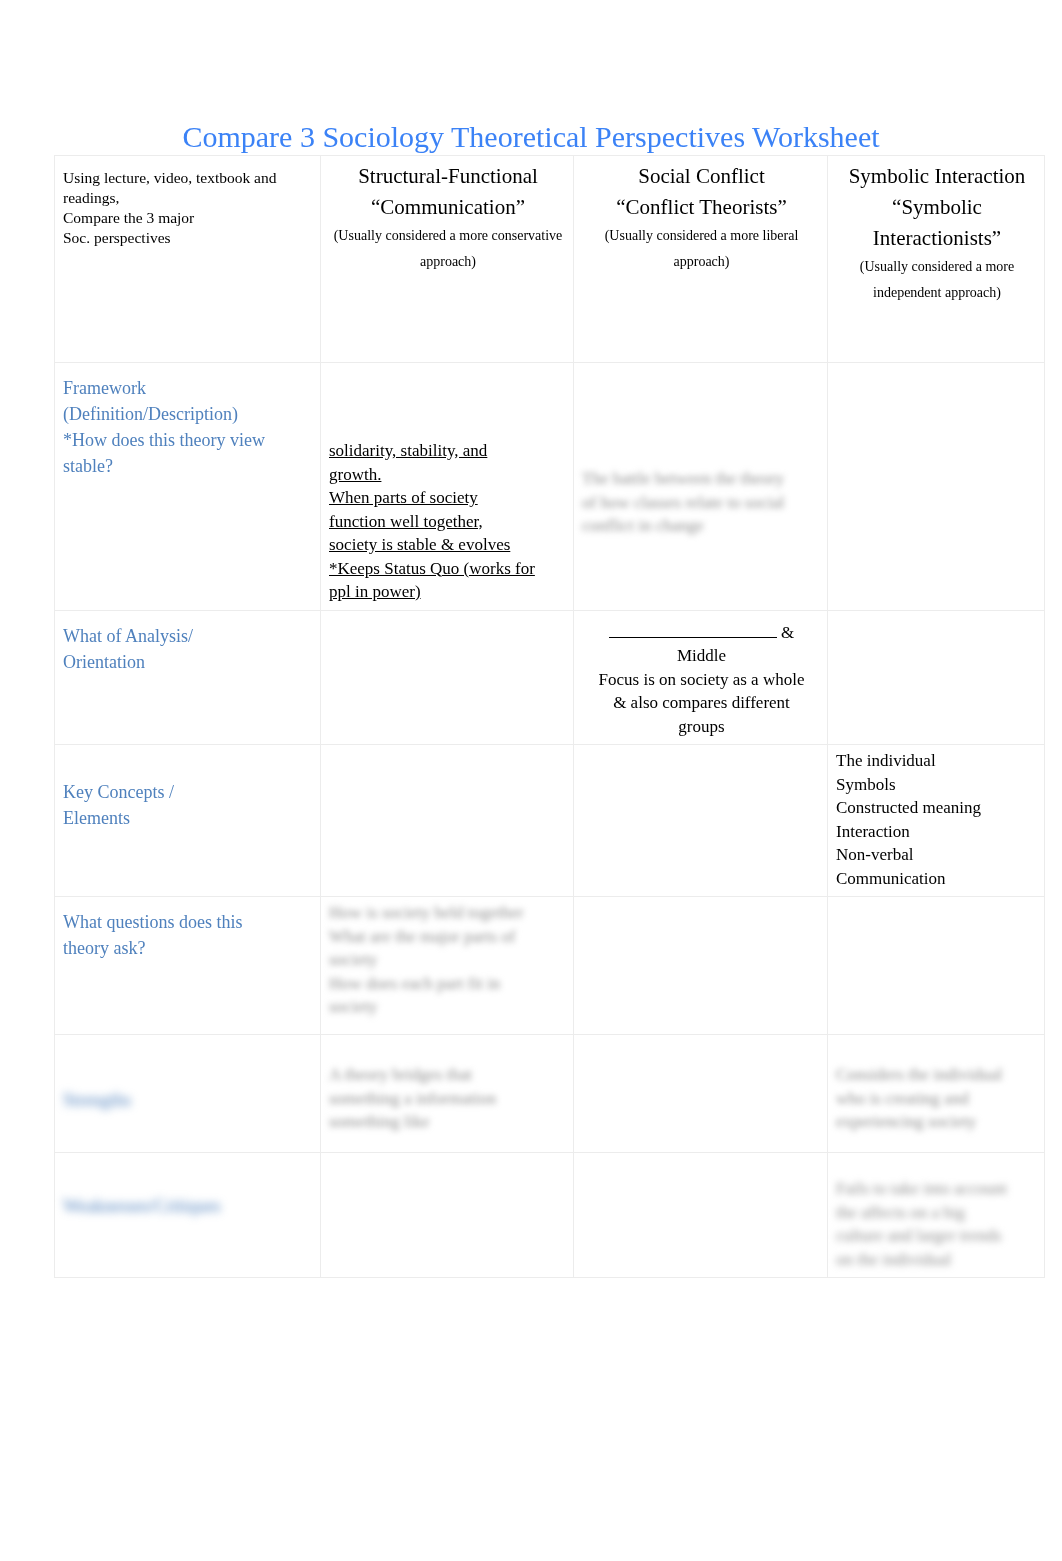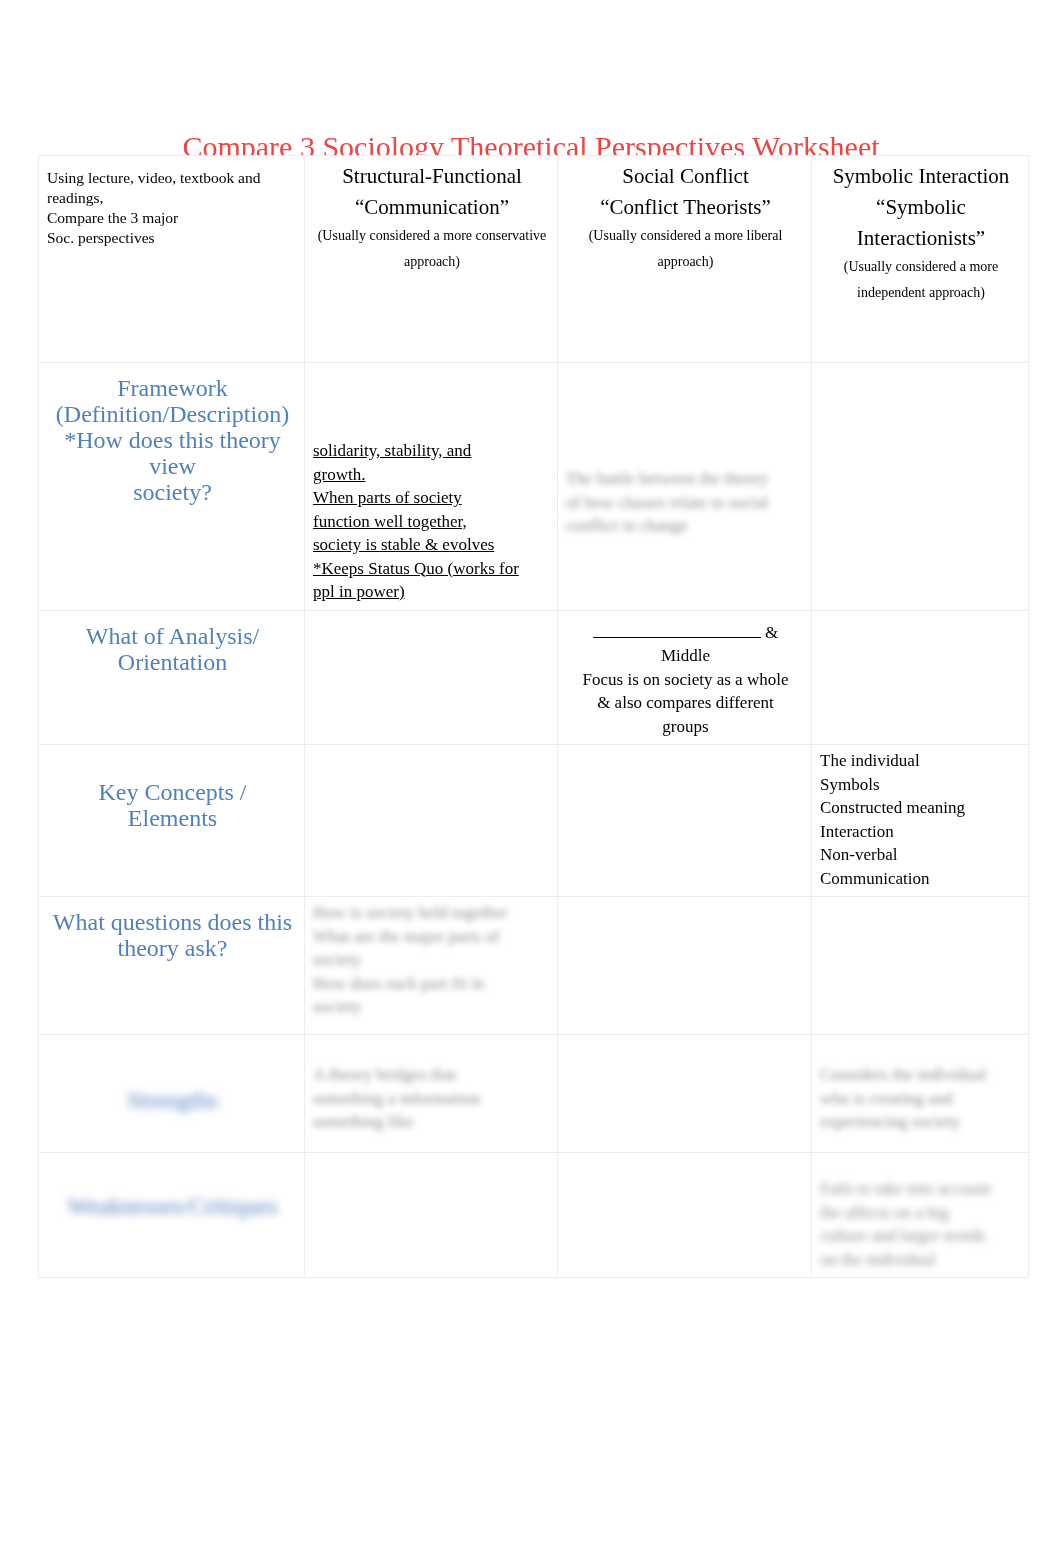--- a/index.html
+++ b/index.html
@@ -20,34 +20,34 @@
     position: relative;
     width: 1062px;
     height: 1561px;
     background: #ffffff;
   }
 
   
   .doc-title {
     position: absolute;
     left: 0;
-    top: 128px;
+    top: 118px;
     width: 1062px;
     text-align: center;
     font-size: 30px;
     line-height: 38px;
-    color: #ef4444;
+    color: #3b82f6;
     font-family: "Liberation Serif", "DejaVu Serif", serif;
     white-space: nowrap;
   }
 
   
   .wsheet {
     position: absolute;
-    left: 38px;
+    left: 54px;
     top: 155px;
     width: 990px;
     border-collapse: collapse;
     table-layout: fixed;
     background: #ef4444;
     border-radius: 18px;
   }
   .wsheet td {
     border: 1px solid #ececec;
     vertical-align: top;
@@ -86,25 +86,24 @@
     color: #000000;
   }
   .hdr-note {
     font-size: 14px;
     line-height: 26px;
     color: #000000;
   }
 
   
   .row-label {
-    font-size: 24px;
+    font-size: 18px;
     line-height: 26px;
     color: #4f81bd;
     padding-top: 8px;
-    text-align: center;
   }
   .row-label .ln { display: block; }
 
   
   .cell-body {
     font-size: 17px;
     line-height: 23.5px;
     color: #000000;
   }
   .cell-body .ln { display: block; }
@@ -187,21 +186,21 @@
           <div class="hdr-note">(Usually considered a more independent approach)</div>
         </td>
       </tr>
 
       <tr class="r-framework">
         <td>
           <div class="row-label">
             <span class="ln">Framework</span>
             <span class="ln">(Definition/Description)</span>
             <span class="ln">*How does this theory view</span>
-            <span class="ln">society?</span>
+            <span class="ln">stable?</span>
           </div>
         </td>
         <td>
           <div class="cell-body cell-pad-mid">
             <span class="ln">solidarity, stability, and</span>
             <span class="ln">growth.</span>
             <span class="ln">When parts of society</span>
             <span class="ln">function well together,</span>
             <span class="ln">society is stable &amp; evolves</span>
             <span class="ln">*Keeps Status Quo (works for</span>

